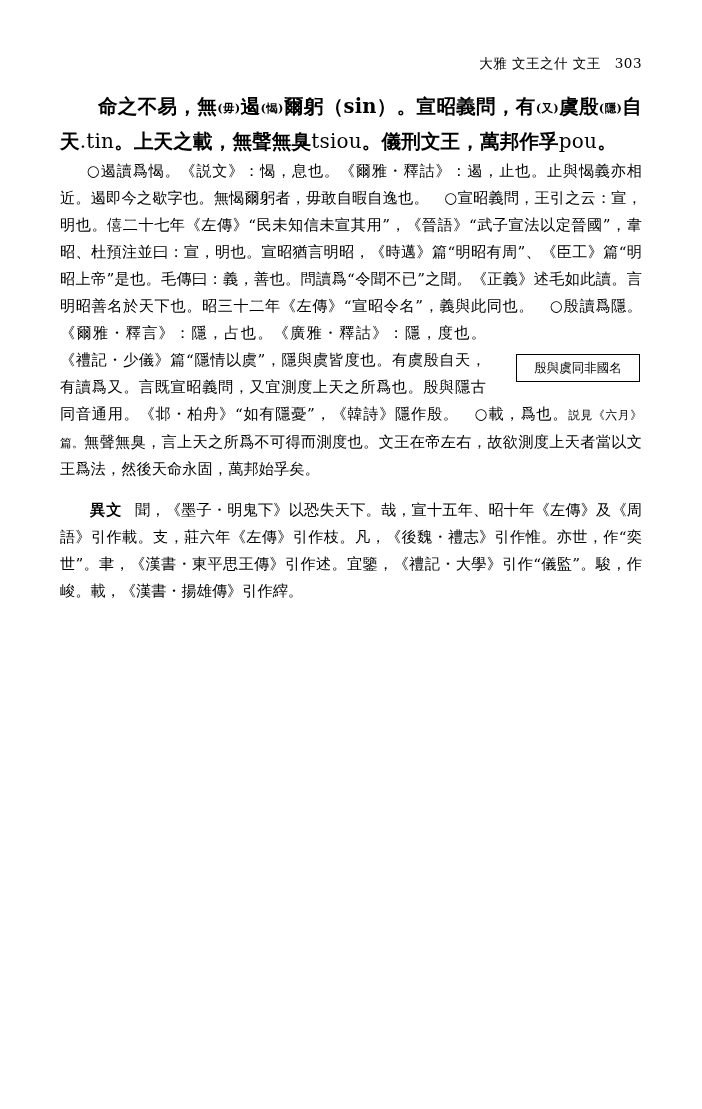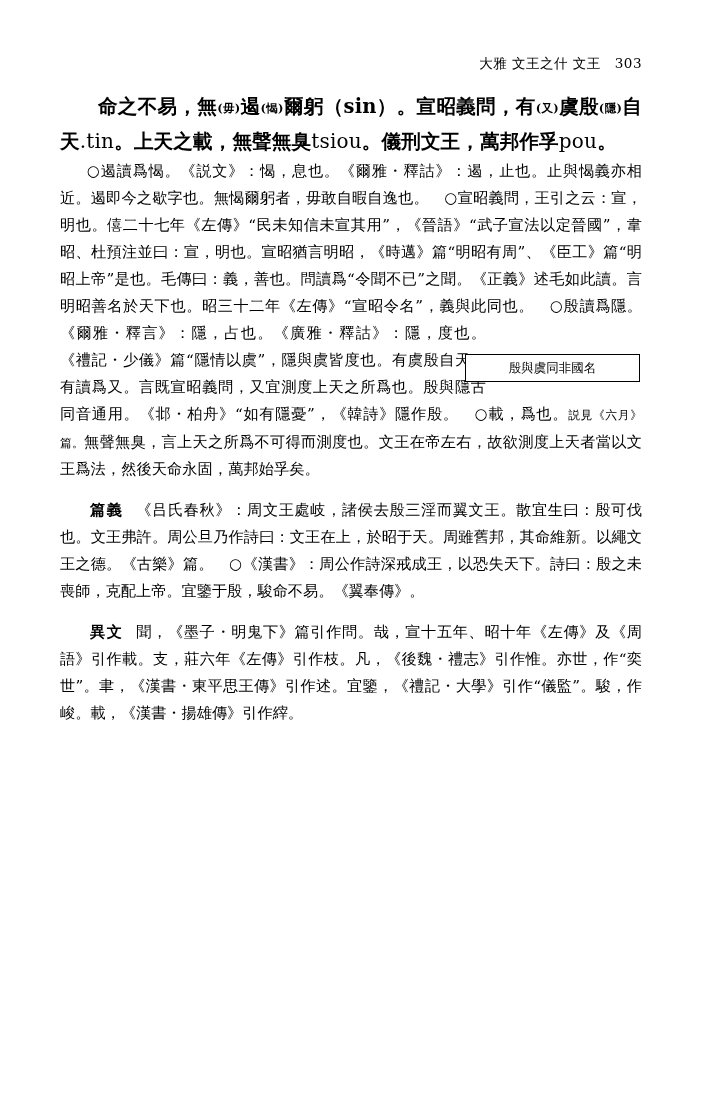--- a/index.html
+++ b/index.html
@@ -88,21 +88,21 @@
     font-weight: bold;
     letter-spacing: 1px;
   }
   .sec .sp {
     display: inline-block;
     width: 12px;
   }
   .note-box {
     position: absolute;
     right: 2px;
-    width: 175px;
+    width: 124px;
     box-sizing: border-box;
     border: 1px solid #000;
     text-align: center;
     font-size: 12.5px;
     padding: 5px 2px 6px 2px;
     background: #fff;
     line-height: 1.2;
   }
   .flow-right {
     float: right;
@@ -126,18 +126,17 @@
 
     <div style="position:relative;">
       <div class="note-box" style="top:196px;">
         <span>殷與虞同非國名</span>
       </div>
       <div class="flow-right" style="float:right;width:156px;height:40px;margin-top:188px;"></div>
 
       <p class="cmt"><span class="gap"></span><span>○遏讀爲愒。《説文》：愒，息也。《爾雅・釋詁》：遏，止也。止與愒義亦相近。遏即今之歇字也。無愒爾躬者，毋敢自暇自逸也。　○宣昭義問，王引之云：宣，明也。僖二十七年《左傳》“民未知信未宣其用”，《晉語》“武子宣法以定晉國”，韋昭、杜預注並曰：宣，明也。宣昭猶言明昭，《時邁》篇“明昭有周”、《臣工》篇“明昭上帝”是也。毛傳曰：義，善也。問讀爲“令聞不已”之聞。《正義》述毛如此讀。言明昭善名於天下也。昭三十二年《左傳》“宣昭令名”，義與此同也。　○殷讀爲隱。《爾雅・釋言》：隱，占也。《廣雅・釋詁》：隱，度也。《禮記・少儀》篇“隱情以虞”，隱與虞皆度也。有虞殷自天，有讀爲又。言既宣昭義問，又宜測度上天之所爲也。殷與隱古同音通用。《邶・柏舟》“如有隱憂”，《韓詩》隱作殷。　○載，爲也。</span><span class="small">説見《六月》篇。</span><span>無聲無臭，言上天之所爲不可得而測度也。文王在帝左右，故欲測度上天者當以文王爲法，然後天命永固，萬邦始孚矣。</span></p>
     </div>
 
-    <p class="sec"><span class="lbl">篇義</span><span class="sp"></span><span>《吕氏春秋》：周文王處岐，諸侯去殷三淫而翼文王。散宜生曰：殷可伐也。文王弗許。周公旦乃作詩曰：文王在上，於昭于天。周雖舊邦，其命維新。以繩文王之德。《古樂》篇。　○《漢書》：周公作詩深戒成王，以恐失天下。詩曰：殷之未喪師，克配上帝。宜鑒于殷，駿命不易。《翼奉傳》。</span></p>
 
-    <p class="sec"><span class="lbl">異文</span><span class="sp"></span><span>聞，《墨子・明鬼下》篇引作問。哉，宣十五年、昭十年《左傳》及《周語》引作載。支，莊六年《左傳》引作枝。凡，《後魏・禮志》引作惟。亦世，作“奕世”。聿，《漢書・東平思王傳》引作述。宜鑒，《禮記・大學》引作“儀監”。駿，作峻。載，《漢書・揚雄傳》引作縡。</span></p>
+    <p class="sec"><span class="lbl">異文</span><span class="sp"></span><span>聞，《墨子・明鬼下》以恐失天下。哉，宣十五年、昭十年《左傳》及《周語》引作載。支，莊六年《左傳》引作枝。凡，《後魏・禮志》引作惟。亦世，作“奕世”。聿，《漢書・東平思王傳》引作述。宜鑒，《禮記・大學》引作“儀監”。駿，作峻。載，《漢書・揚雄傳》引作縡。</span></p>
 
   </div>
 </div>
 
 </body></html>

